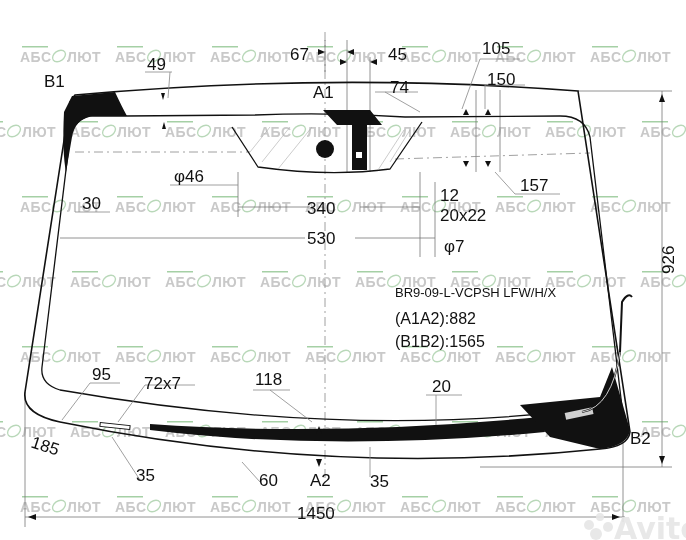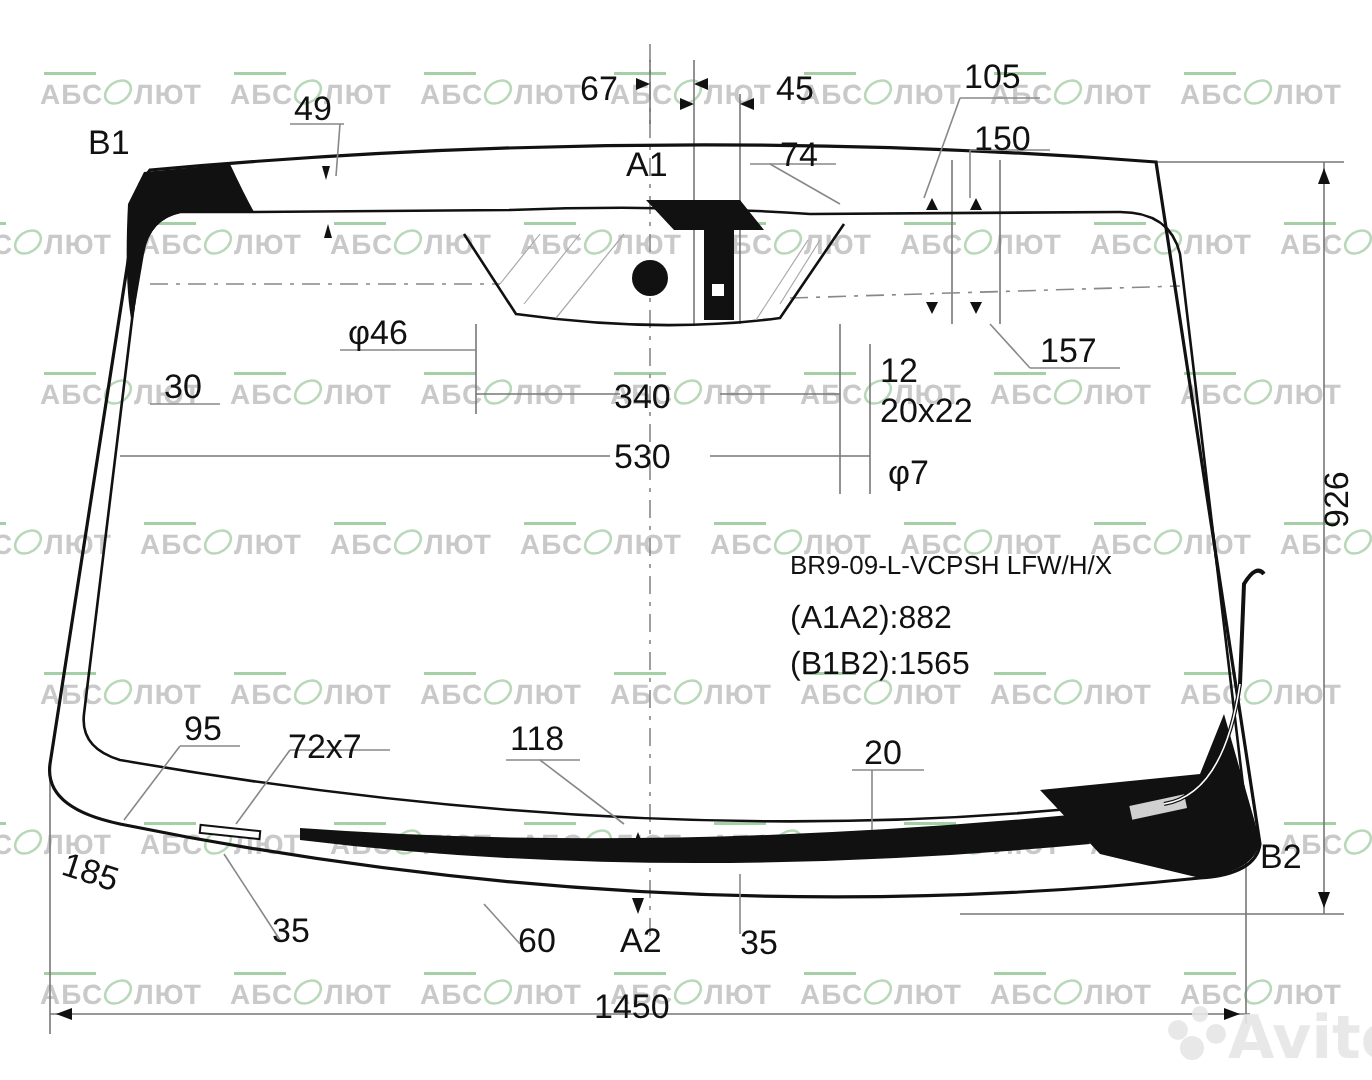--- a/index.html
+++ b/index.html
@@ -1,18 +1,18 @@
 <!DOCTYPE html>
 <html><head>
 <meta charset="utf-8">
 <style>
   html, body { margin: 0; padding: 0; background: #ffffff; }
   body { width: 686px; height: 540px; overflow: hidden; position: relative;
          font-family: "Liberation Sans", sans-serif; }
-  #stage { position: absolute; left: 0; top: 2px; width: 686px; height: 421px; }
+  #stage { position: absolute; left: 0; top: 12px; width: 686px; height: 421px; }
   svg { display: block; }
   .dim { font-family: "Liberation Sans", sans-serif; font-size: 17px; fill: #111; }
   .lbl { font-family: "Liberation Sans", sans-serif; font-size: 17px; fill: #111; }
   .info { font-family: "Liberation Sans", sans-serif; fill: #111; }
   .wm { font-family: "Liberation Sans", sans-serif; font-size: 14px; font-weight: bold; fill: #c9c9c9; letter-spacing: 0.5px; }
   .wm-icon { fill: none; stroke: #b9d8b9; stroke-width: 1.3; }
   .wm-tag { fill: #a5d0a5; }
   .thin { stroke: #777; stroke-width: 0.8; fill: none; }
   .dash { stroke: #888; stroke-width: 0.8; fill: none; stroke-dasharray: 9 4 2 4; }
   .glass { stroke: #111; stroke-width: 1.6; fill: none; }

